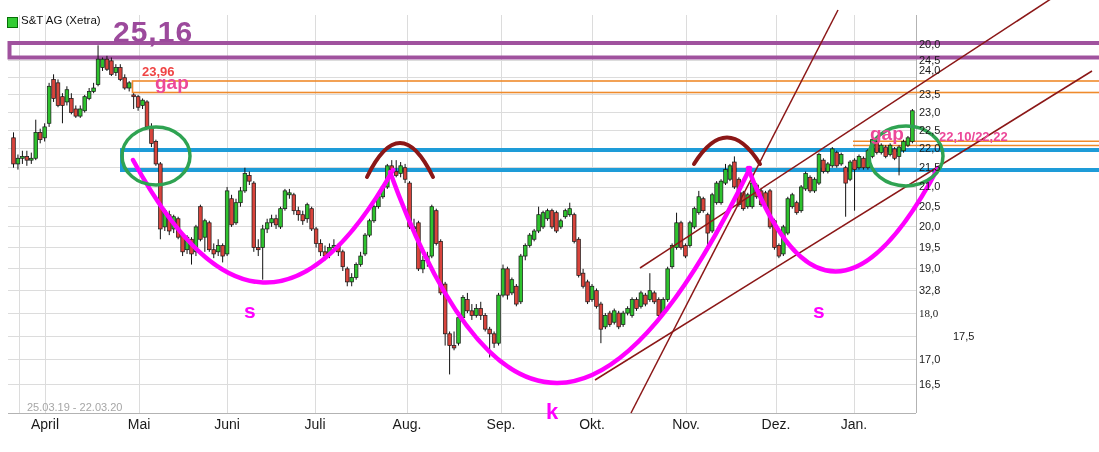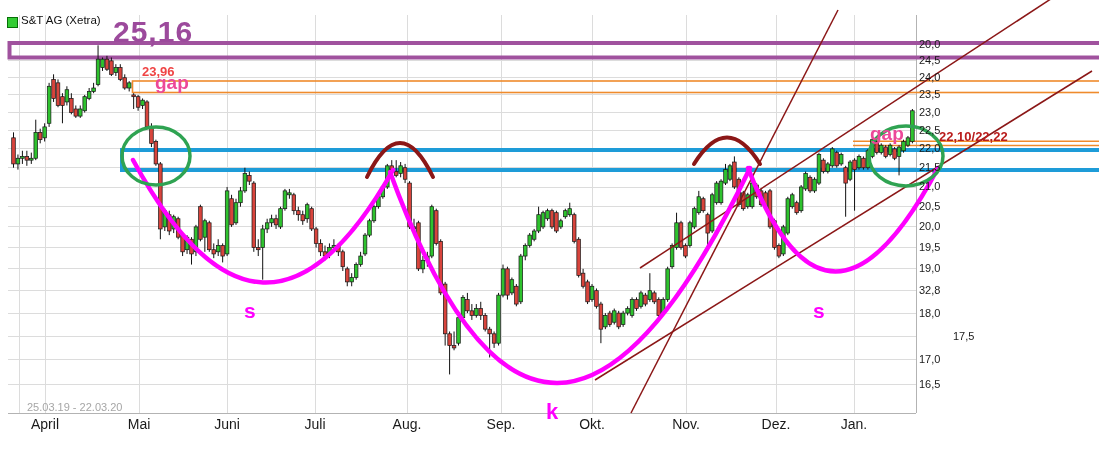--- a/index.html
+++ b/index.html
@@ -4,21 +4,21 @@
 <style>
   html,body{margin:0;padding:0;background:#fff;}
   #stage{position:relative;width:1099px;height:452px;background:#fff;overflow:hidden;
          font-family:"Liberation Sans",sans-serif;}
   #chart-svg{position:absolute;left:0;top:0;}
   .lbl{position:absolute;white-space:nowrap;}
   .legend-text{font-size:11.5px;color:#111;}
   .legend-sq{position:absolute;width:9px;height:9px;background:#33cc33;border:1px solid #067006;}
   .big-purple{font-size:30px;font-weight:bold;color:#9c4a9c;letter-spacing:1px;}
   .red-price{font-size:13px;font-weight:bold;color:#ef4444;}
-  .red-price2{font-size:13px;font-weight:bold;color:#b91c1c;}
+  .red-price2{font-size:13px;font-weight:bold;color:#ec4899;}
   .gap-black{font-size:19px;font-weight:bold;color:#ec4899;}
   .sks{font-size:21px;font-weight:bold;color:#ff00ff;}
   .date-range{font-size:11px;color:#a6a6a6;}
   .x-tick{position:absolute;font-size:14px;color:#1a1a1a;transform:translateX(-50%);}
   .y-tick{position:absolute;font-size:11px;color:#1a1a1a;}
 </style>
 </head>
 <body>
 
 <div id="stage">
@@ -516,30 +516,30 @@
       <div class="x-tick" style="left: 407px; top: 416px;">Aug.</div>
       <div class="x-tick" style="left: 501px; top: 416px;">Sep.</div>
       <div class="x-tick" style="left: 592px; top: 416px;">Okt.</div>
       <div class="x-tick" style="left: 686px; top: 416px;">Nov.</div>
       <div class="x-tick" style="left: 776px; top: 416px; text-align: center;">Dez.</div>
       <div class="x-tick" style="left: 854px; top: 416px;">Jan.</div>
     </div>
   <div id="y-ticks">
       <div class="y-tick" style="left: 919px; top: 37.8158px;">20,0</div>
       <div class="y-tick" style="left: 919px; top: 54.3457px;">24,5</div>
-      <div class="y-tick" style="left: 919px; top: 71px;">24,0</div>
+      <div class="y-tick" style="left: 919px; top: 64px;">24,0</div>
       <div class="y-tick" style="left: 919px; top: 88.4423px;">23,5</div>
       <div class="y-tick" style="left: 919px; top: 106.039px;">23,0</div>
       <div class="y-tick" style="left: 919px; top: 124.022px;">22,5</div>
       <div class="y-tick" style="left: 919px; top: 142.409px;">22,0</div>
       <div class="y-tick" style="left: 919px; top: 161.219px;">21,5</div>
       <div class="y-tick" style="left: 919px; top: 180.472px;">21,0</div>
       <div class="y-tick" style="left: 919px; top: 200.188px;">20,5</div>
       <div class="y-tick" style="left: 919px; top: 220.392px;">20,0</div>
       <div class="y-tick" style="left: 919px; top: 241.107px;">19,5</div>
       <div class="y-tick" style="left: 919px; top: 262.36px;">19,0</div>
       <div class="y-tick" style="left: 919px; top: 284.18px;">32,8</div>
-      <div class="y-tick" style="left: 919px; top: 306.598px;">18,0</div>
+      <div class="y-tick" style="left: 919px; top: 306.598px; font-family: Liberation Serif, serif;">18,0</div>
       <div class="y-tick" style="left: 953px; top: 329.647px;">17,5</div>
       <div class="y-tick" style="left: 919px; top: 353.365px;">17,0</div>
       <div class="y-tick" style="left: 919px; top: 377.791px;">16,5</div>
     </div>
 </div>
 
 </body></html>

